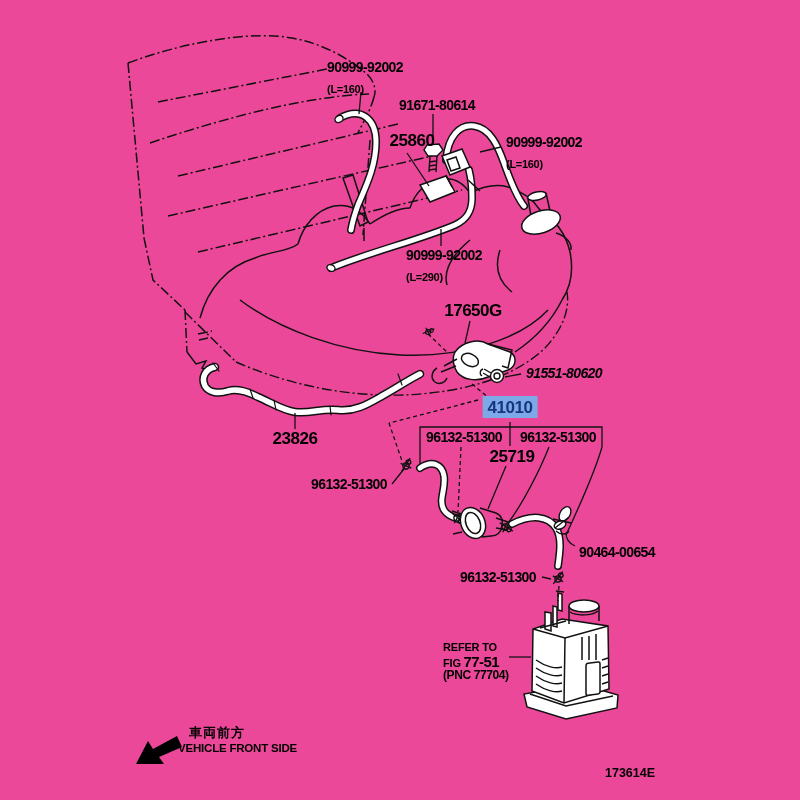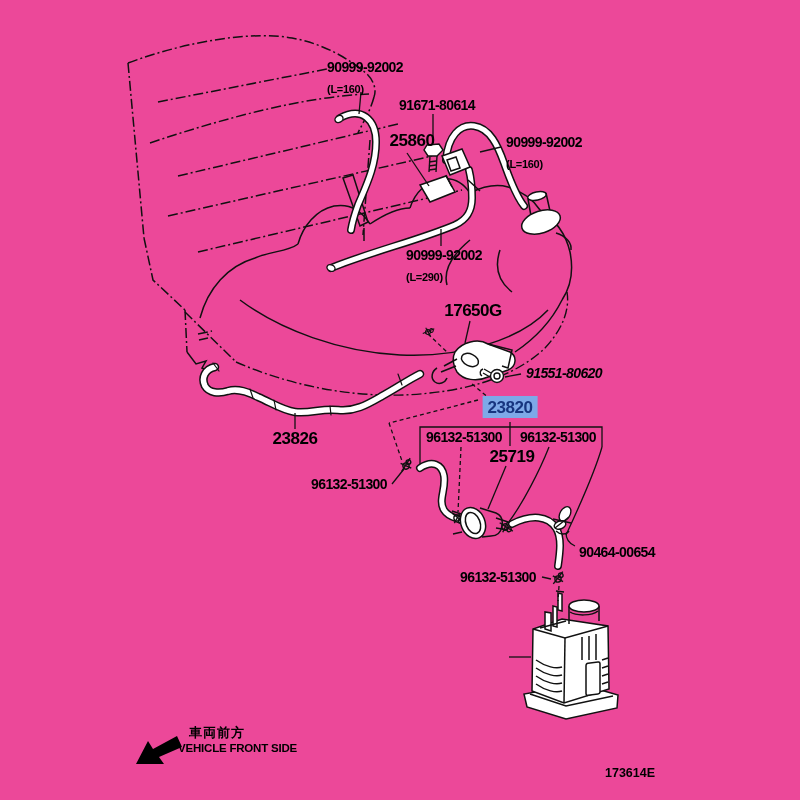--- a/index.html
+++ b/index.html
@@ -228,21 +228,21 @@
 
   <div class="lbl lbl-big" style="left:473px;top:302px;">
     <span>17650G</span>
   </div>
 
   <div class="lbl" style="left:564px;top:366px;font-style:italic;">
     <span>91551-80620</span>
   </div>
 
   <div class="lbl lbl-big" style="left:510px;top:399px;">
-    <span class="hl">23820</span>
+    <span class="hl">41010</span>
   </div>
 
   <div class="lbl lbl-big" style="left:295px;top:430px;">
     <span>23826</span>
   </div>
 
   <div class="lbl" style="left:464px;top:430px;">
     <span>96132-51300</span>
   </div>
 
@@ -259,19 +259,24 @@
   </div>
 
   <div class="lbl" style="left:617px;top:537px;margin-top:8px;">
     <span>90464-00654</span>
   </div>
 
   <div class="lbl" style="left:498px;top:570px;">
     <span>96132-51300</span>
   </div>
 
+  <div class="note" style="left:443px;top:642px;">
+    <div>REFER TO</div>
+    <div><span>FIG </span><span class="big">77-51</span></div>
+    <div class="pnc">(PNC 77704)</div>
+  </div>
 
   <div class="footer-jp" style="left:178px;top:724px;">車両前方</div>
   <div class="footer-en" style="left:178px;top:742px;">VEHICLE FRONT SIDE</div>
 
   <div class="code" style="left:605px;top:766px;">173614E</div>
 
 </div>
 
 </body></html>

